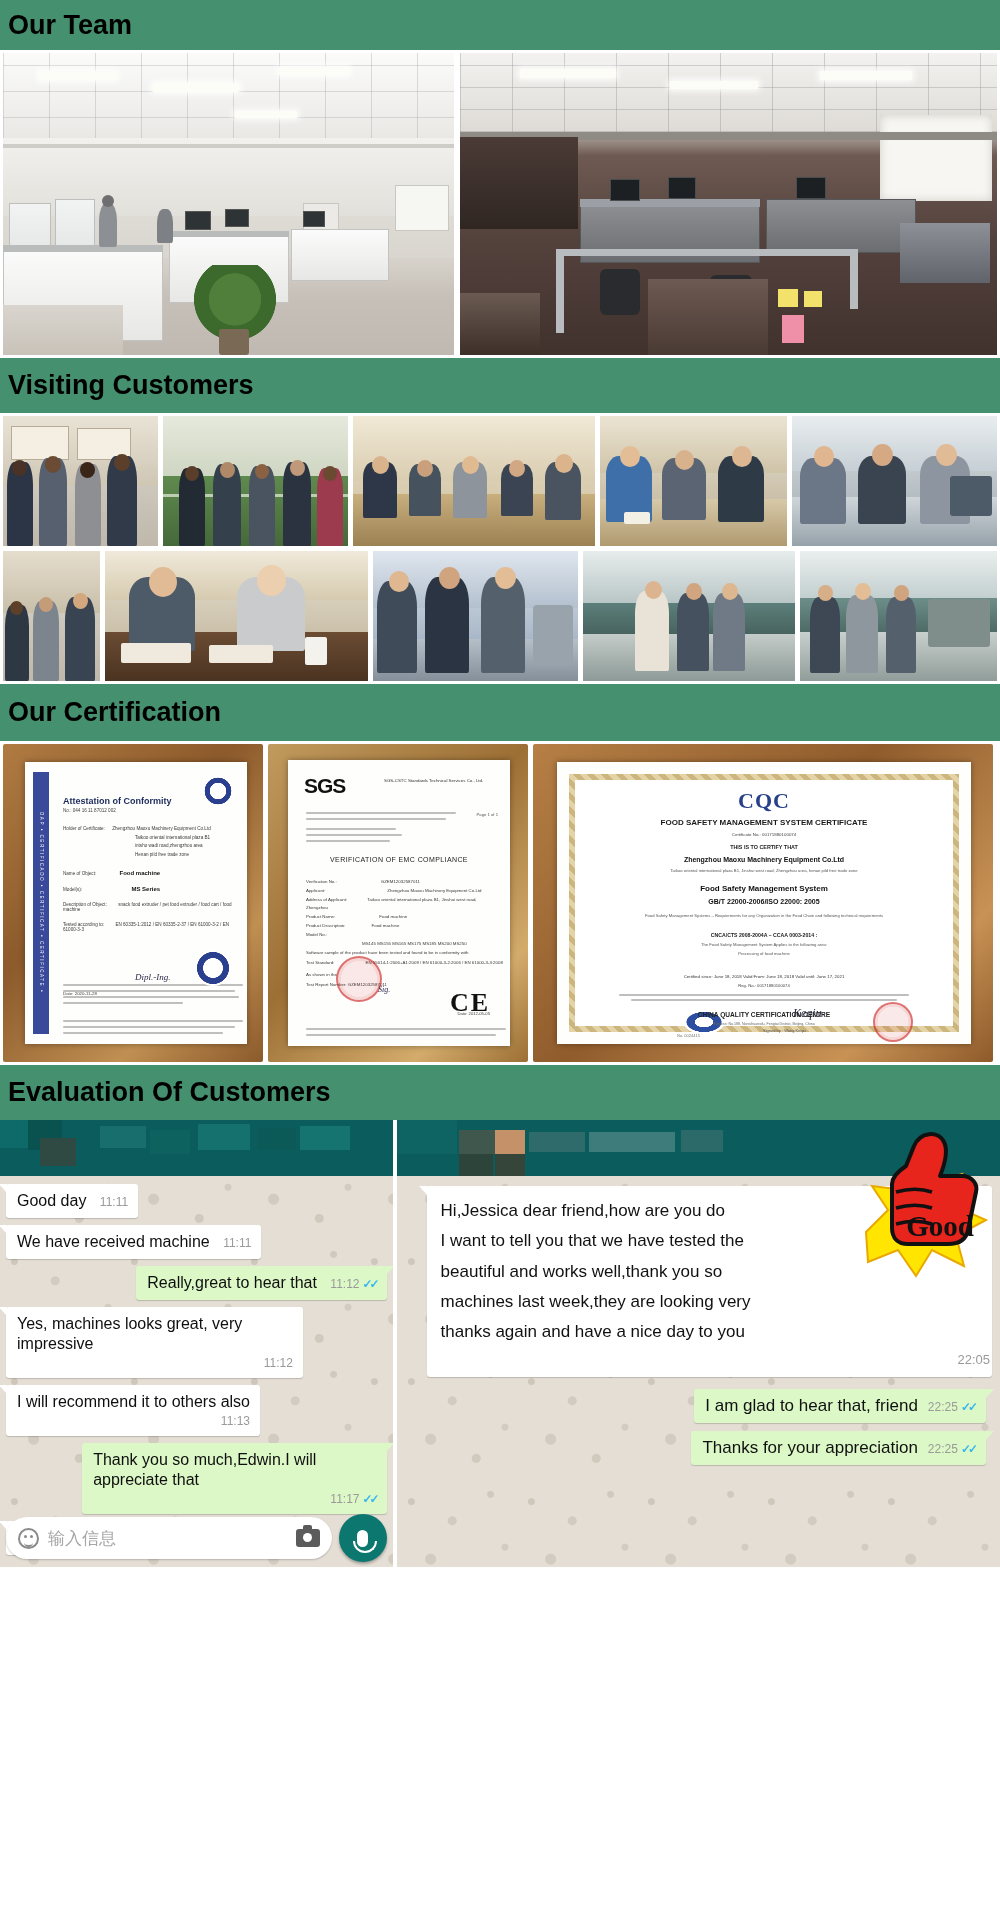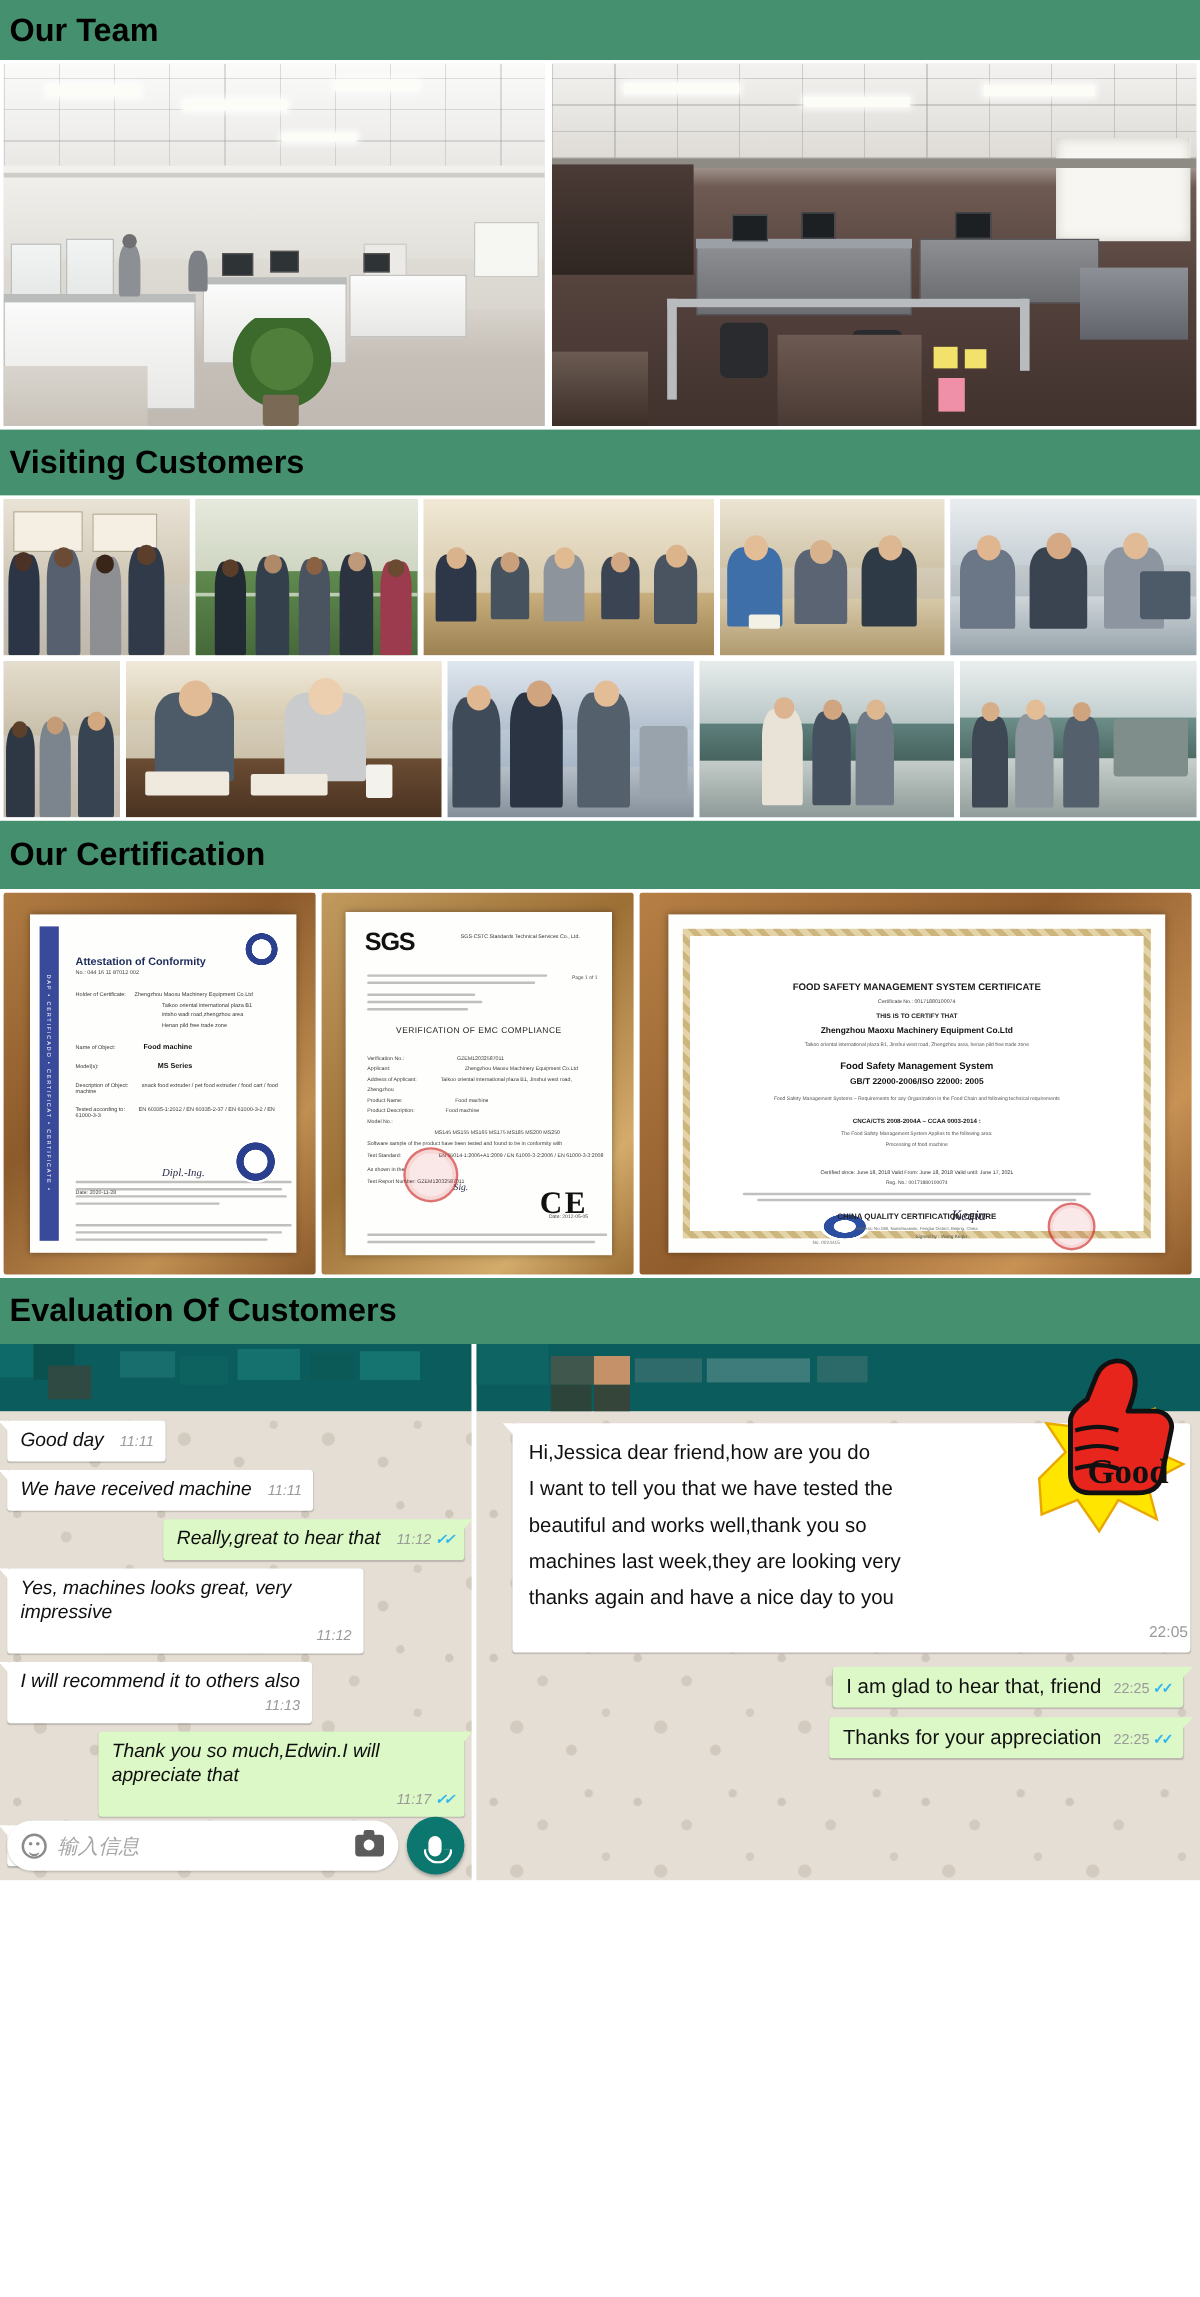--- a/index.html
+++ b/index.html
@@ -154,21 +154,21 @@
     background:#e4ded5;
     background-image:
       radial-gradient(circle at 12% 18%, rgba(190,180,165,.55) 0 3px, rgba(0,0,0,0) 4px),
       radial-gradient(circle at 46% 34%, rgba(190,180,165,.45) 0 4px, rgba(0,0,0,0) 5px),
       radial-gradient(circle at 78% 12%, rgba(190,180,165,.5) 0 3px, rgba(0,0,0,0) 4px),
       radial-gradient(circle at 28% 66%, rgba(190,180,165,.45) 0 5px, rgba(0,0,0,0) 6px),
       radial-gradient(circle at 66% 82%, rgba(190,180,165,.5) 0 4px, rgba(0,0,0,0) 5px),
       radial-gradient(circle at 90% 56%, rgba(190,180,165,.45) 0 3px, rgba(0,0,0,0) 4px);
     background-size: 120px 120px;
   }
-  .chat-left  { width:419px; height:447px;font-style:italic; }
+  .chat-left  { width:419px; height:447px; }
   .chat-right { width:644px; height:447px; }
 
   .wa-topbar {
     height:56px; width:100%;
     background:#0b5c5c;
     position:relative;
     filter: blur(0.2px);
   }
   .wa-topbar .px { position:absolute; }
 
@@ -569,20 +569,21 @@
         <div class="ce-mark" style="right:20px;bottom:28px;font-size:26px;letter-spacing:2px;">CE</div>
         <div style="position:absolute;right:20px;bottom:30px;font-size:4.2px;color:#444;">Date: 2012-05-05</div>
         <div class="blurline" style="position:absolute;left:18px;bottom:16px;width:200px;height:2px;"></div>
         <div class="blurline" style="position:absolute;left:18px;bottom:10px;width:190px;height:2px;"></div>
       </div>
     </div>
 
     <div class="cert-frame cf3">
       <div class="cert-paper cp3">
         <div class="goldborder"></div>
+        <div class="cqc-logo" style="left:0;right:0;top:26px;text-align:center;font-size:22px;letter-spacing:1px;">CQC</div>
         <div style="position:absolute;left:0;right:0;top:56px;text-align:center;font-size:8px;font-weight:bold;color:#1a1a1a;">FOOD SAFETY MANAGEMENT SYSTEM CERTIFICATE</div>
         <div style="position:absolute;left:0;right:0;top:70px;text-align:center;font-size:4.4px;color:#444;">Certificate No.: 00171880100074</div>
         <div style="position:absolute;left:0;right:0;top:82px;text-align:center;font-size:5.4px;font-weight:bold;color:#222;">THIS IS TO CERTIFY THAT</div>
         <div style="position:absolute;left:0;right:0;top:94px;text-align:center;font-size:7px;font-weight:bold;color:#111;">Zhengzhou Maoxu Machinery Equipment Co.Ltd</div>
         <div style="position:absolute;left:52px;right:52px;top:106px;text-align:center;font-size:4.2px;color:#555;">Taikoo oriental international plaza B1, Jinshui west road, Zhengzhou area, henan pild free trade zone</div>
         <div style="position:absolute;left:0;right:0;top:122px;text-align:center;font-size:8px;font-weight:bold;color:#111;">Food Safety Management System</div>
         <div style="position:absolute;left:0;right:0;top:136px;text-align:center;font-size:7px;font-weight:bold;color:#111;">GB/T 22000-2006/ISO 22000: 2005</div>
         <div style="position:absolute;left:60px;right:60px;top:150px;text-align:center;font-size:4.2px;color:#555;line-height:1.7;">Food Safety Management Systems – Requirements for any Organization in the Food Chain and following technical requirements</div>
         <div style="position:absolute;left:0;right:0;top:170px;text-align:center;font-size:5.2px;font-weight:bold;color:#222;">CNCA/CTS 2008-2004A – CCAA 0003-2014 :</div>
         <div style="position:absolute;left:0;right:0;top:180px;text-align:center;font-size:4.2px;color:#555;">The Food Safety Management System Applies to the following area:</div>

